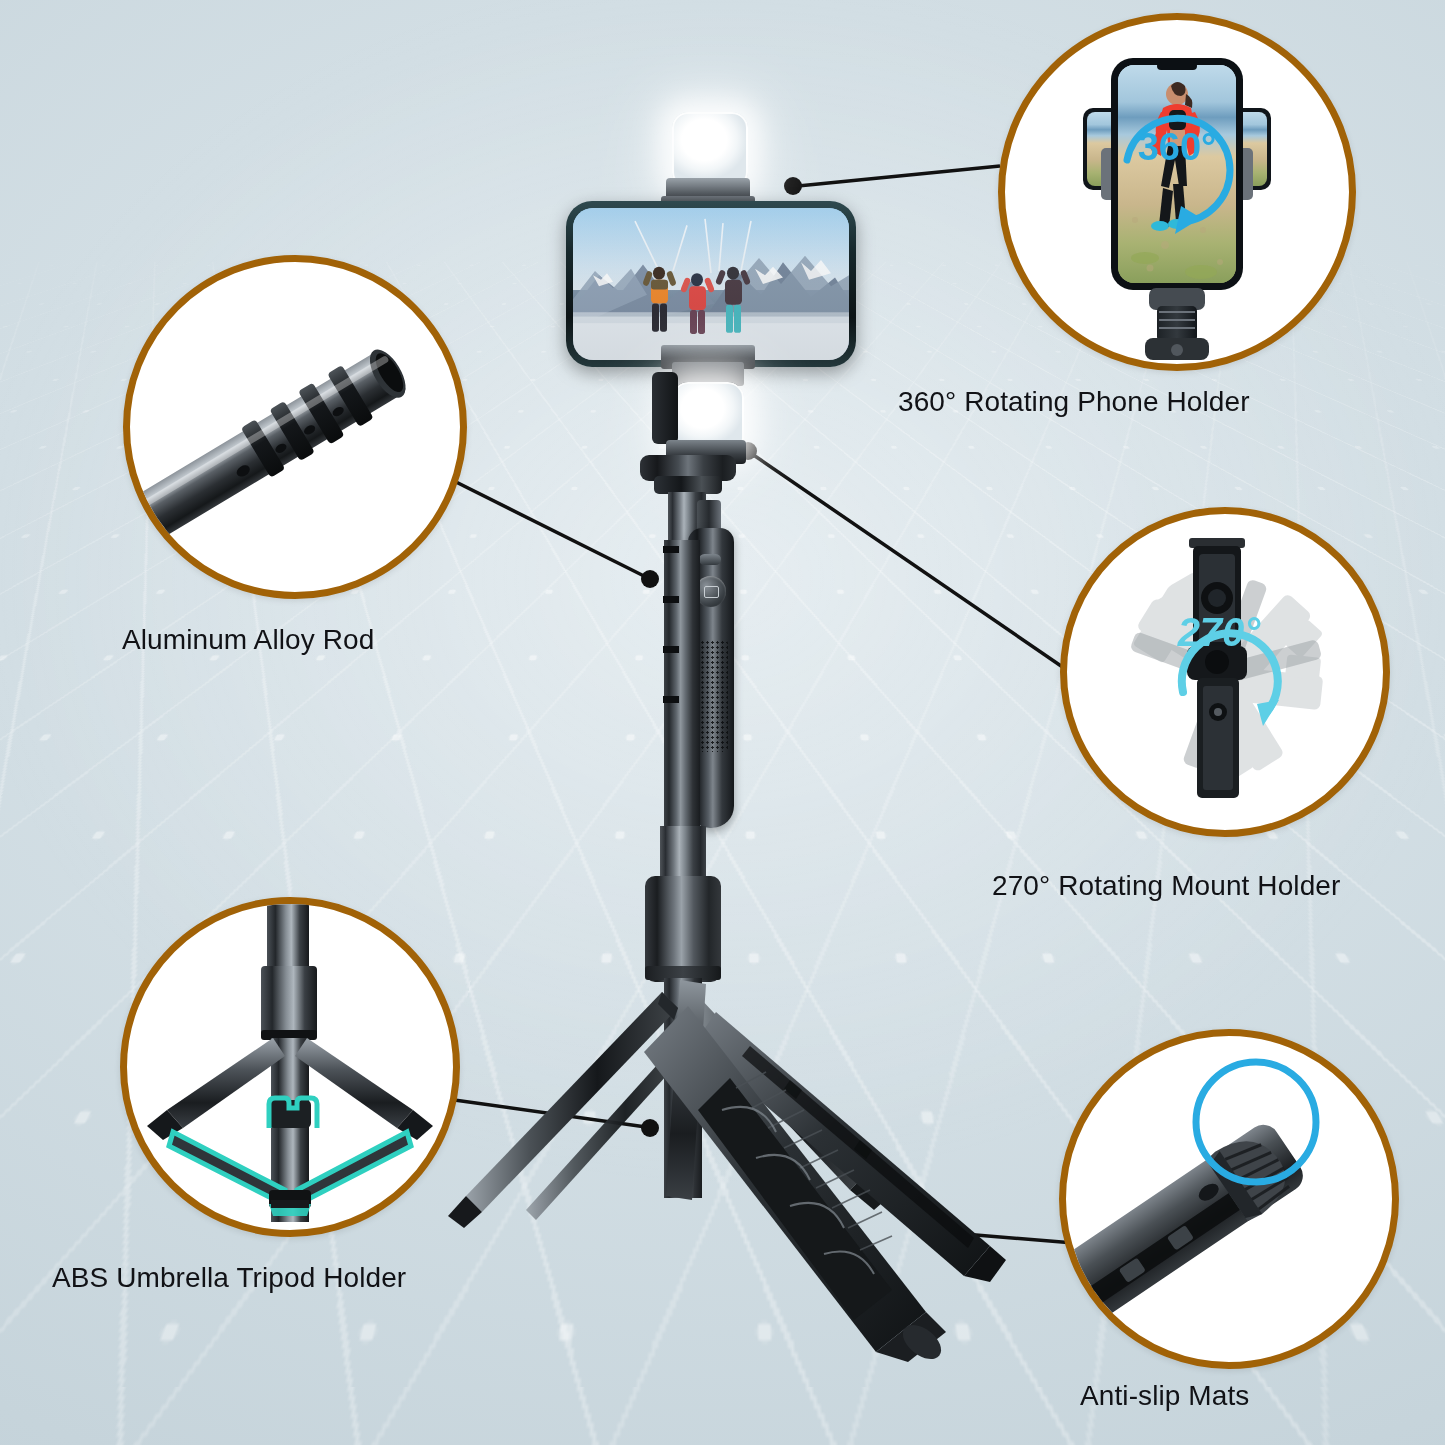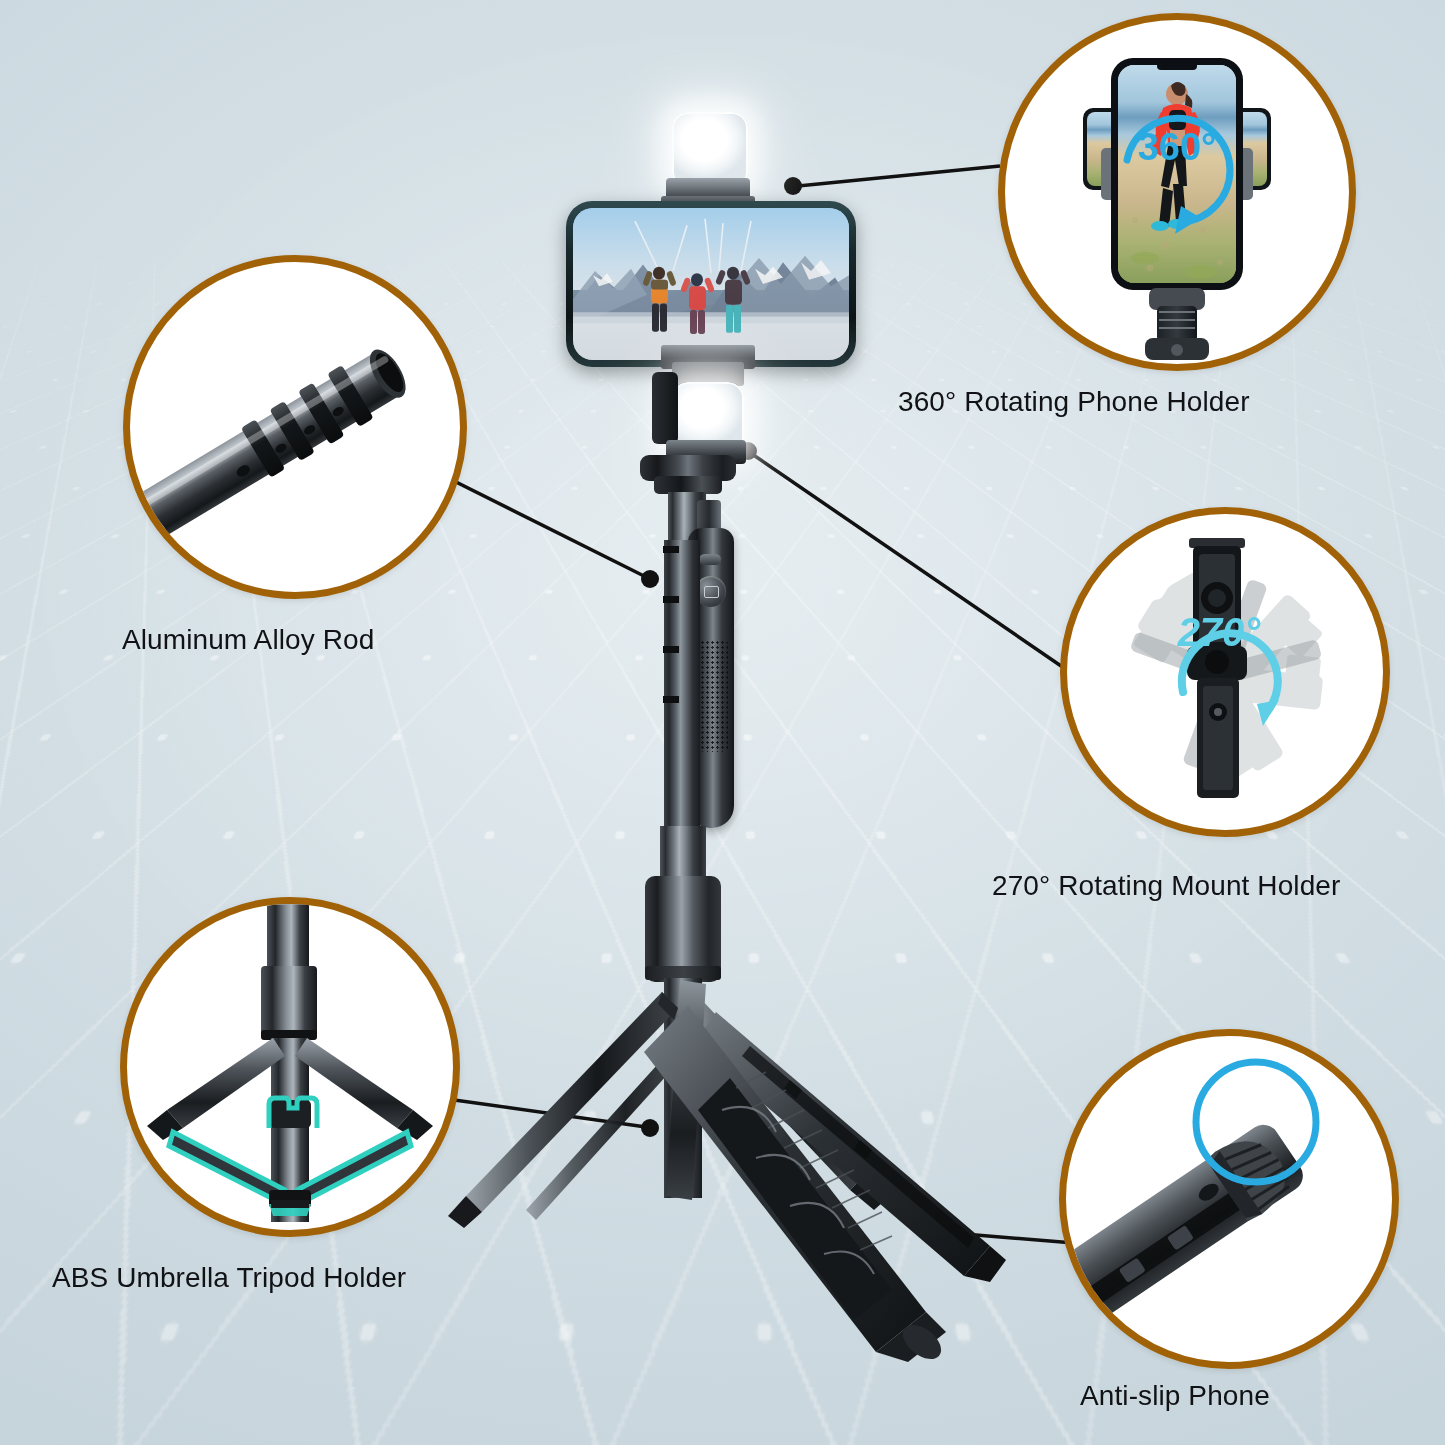--- a/index.html
+++ b/index.html
@@ -648,16 +648,16 @@
               <line x1="182" y1="188" x2="220" y2="186"></line>
             </g>
             <path d="M166 124 l16 -6 l0 76 l-16 -6 z" fill="#22262a"></path>
             <ellipse cx="150" cy="146" rx="11" ry="7" fill="#14171a"></ellipse>
           </g>
         </g>
 
         <circle cx="190" cy="86" r="60" fill="none" stroke="#29ABE2" stroke-width="7"></circle>
       </svg>
     </div>
-    <div class="callout-label" style="left:1080px;top:1380px;">Anti-slip Phone</div>
+    <div class="callout-label" style="left:1080px;top:1380px;">Anti-slip Mats</div>
   </div>
 
 </div>
 
 </body></html>

